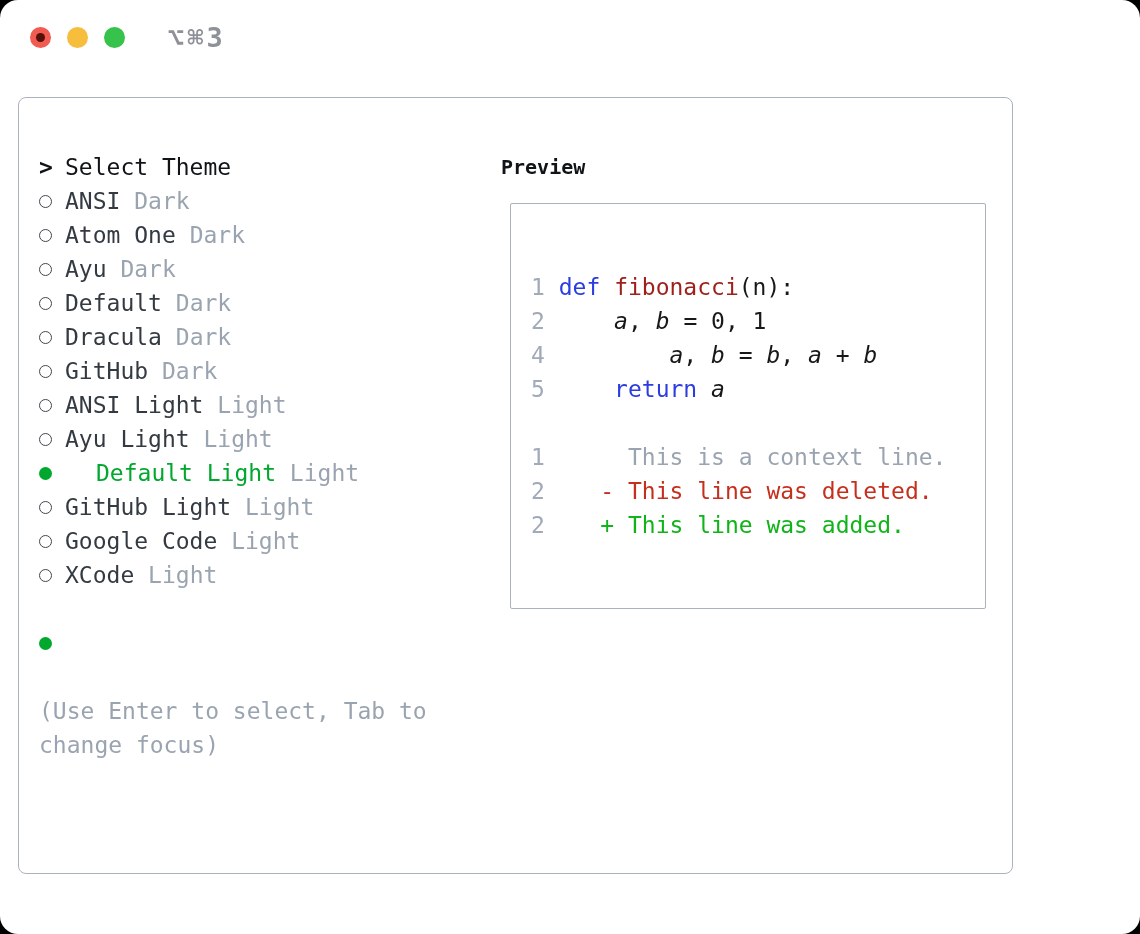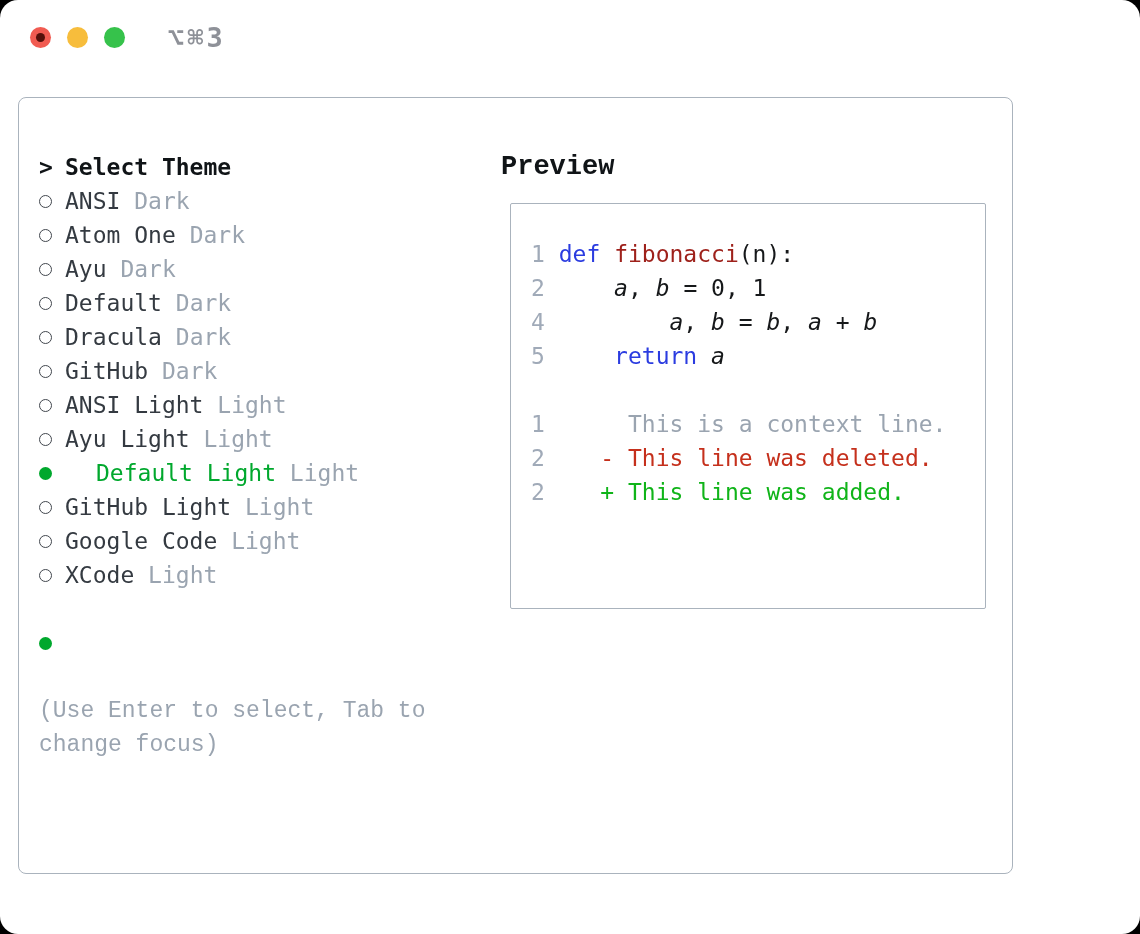--- a/index.html
+++ b/index.html
@@ -14,31 +14,31 @@
   .light.green{background:var(--traffic-green);}
   .title-text{position:absolute;left:168px;top:22px;font-size:27px;font-weight:600;letter-spacing:3px;color:#8e9198;line-height:32px;}
   
   .panel{position:absolute;left:18px;top:97px;width:993px;height:775px;border:1.5px solid var(--border-gray);border-radius:8px;background:#fff;}
   
   .left-col{position:absolute;left:20px;top:52px;font-size:23px;line-height:34px;color:var(--text-dark);}
   .row{display:flex;align-items:center;height:34px;white-space:pre;}
   .icon-cell{display:inline-flex;width:26px;align-items:center;flex:none;}
   .radio{width:13px;height:13px;border-radius:50%;border:1.5px solid #42474e;box-sizing:border-box;}
   .radio.sel{border:none;background:var(--accent-green);}
-  .hdr{font-weight:700;color:var(--header-dark);}
+  .hdr{font-weight:400;color:var(--header-dark);}
   .prefix{font-weight:700;color:var(--header-dark);font-size:23px;}
   .tname{color:var(--text-dark);}
   .tname.green{color:var(--accent-green);margin-left:31px;}
   .tvariant{color:var(--muted-gray);}
   .gap-row{height:34px;}
-  .help{width:440px;color:var(--muted-gray);white-space:normal;line-height:34px;font-family:Liberation Mono, monospace;}
+  .help{width:440px;color:var(--muted-gray);white-space:normal;line-height:34px;}
   
-  .preview-title{position:absolute;left:482px;top:52px;height:34px;line-height:34px;font-size:27px;font-weight:700;color:var(--header-dark);font-family:Liberation Mono, monospace;}
+  .preview-title{position:absolute;left:482px;top:52px;height:34px;line-height:34px;font-size:20px;font-weight:700;color:var(--header-dark);}
   .preview-box{position:absolute;left:491px;top:105px;width:476px;height:406px;border:1.5px solid var(--border-gray);border-radius:2px;box-sizing:border-box;}
-  .code-area{position:absolute;left:20px;top:33px;font-size:23px;line-height:34px;}
+  .code-area{position:absolute;left:20px;top:66px;font-size:23px;line-height:34px;}
   .cline{height:34px;white-space:pre;color:#16181a;}
   .ln{color:var(--line-number);}
   .c-kw{color:var(--keyword-blue);}
   .c-fn{color:var(--function-red);}
   .it{font-style:italic;}
   .d-context{color:var(--muted-gray);text-align:center;}
   .d-deleted{color:var(--diff-deleted);}
   .d-added{color:var(--diff-added);}
 </style>
 </head>

